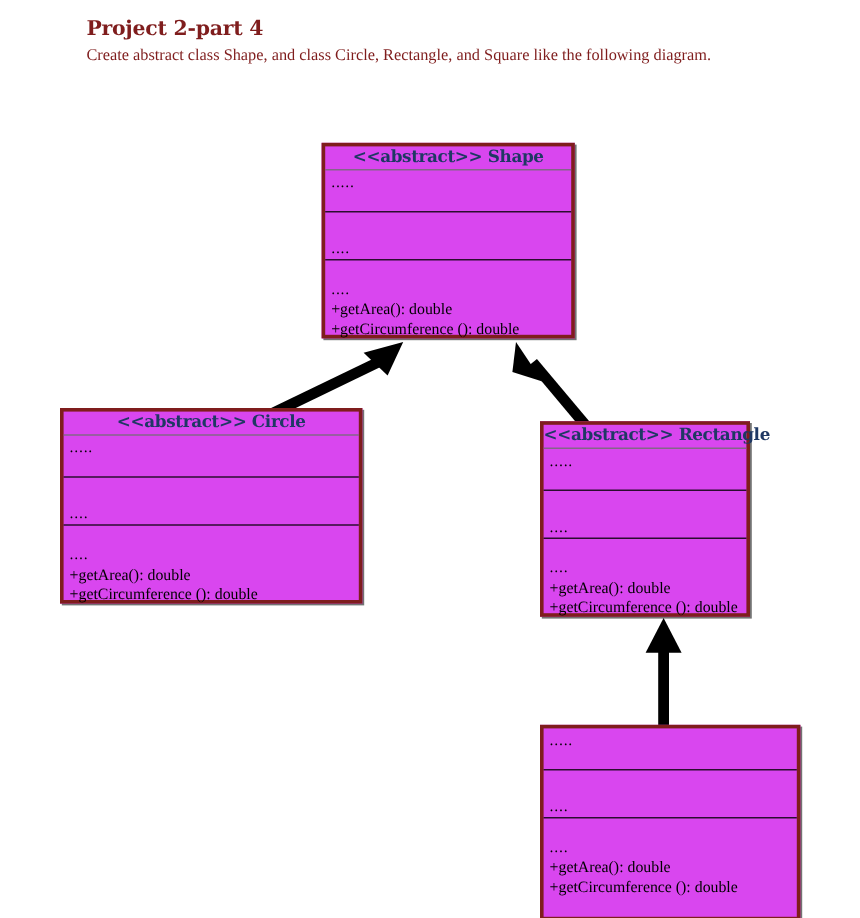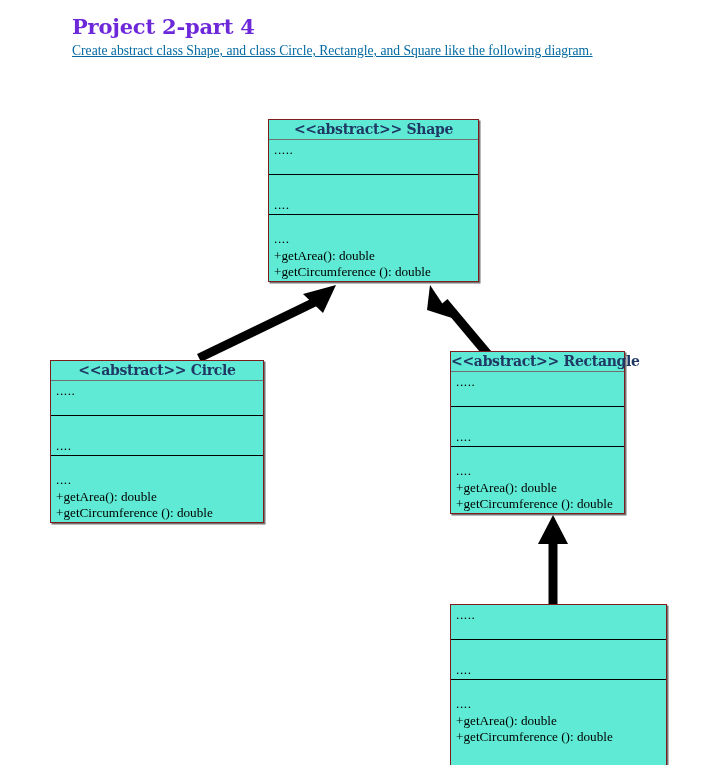--- a/index.html
+++ b/index.html
@@ -19,42 +19,41 @@
   
   #text-block {
     position: absolute;
     left: 72px;
     top: 14px;
     width: 606px;
   }
   #doc-title {
     font-family: "DejaVu Serif", "Liberation Serif", serif;
     font-weight: bold;
-    font-size: 21px;
-    color: #6d28d9;
+    font-size: 17px;
+    color: #7f1d1d;
     letter-spacing: -0.2px;
     line-height: 1.25;
     margin: 0 0 2px 0;
   }
   .para {
     font-size: 13.6px;
     line-height: 1.30;
     margin: 0;
     text-align: justify;
-    color: #0369a1;
-    text-decoration: underline;
+    color: #7f1d1d;
   }
   #intro-line { margin-bottom: 13px; }
   #detail-para { width: 604px; }
 
   
   .uml-class {
     position: absolute;
-    background: #5eead4;
-    border: 1px solid #7f1d1d;
+    background: #d946ef;
+    border: 3px solid #7f1d1d;
     box-sizing: border-box;
     box-shadow: 1.5px 1.5px 0 0 rgba(0,0,0,0.55);
     z-index: 3;
   }
   .uml-header {
     text-align: center;
     font-family: "DejaVu Serif", "Liberation Serif", serif;
     font-weight: bold;
     font-size: 14px;
     color: #1f3864;
@@ -143,21 +142,21 @@
   </div>
   <div class="uml-compartment ops">
     <div class="ops-inner">
       <div class="dots">....</div>
       <div>+getArea(): double</div>
       <div>+getCircumference (): double</div>
     </div>
   </div>
 </div>
 
-<div class="uml-class" style="left:50px; top:360px; width:214px; height:163px;">
+<div class="uml-class" style="left:50px; top:340px; width:252px; height:163px;">
   <div class="uml-header">&lt;&lt;abstract&gt;&gt; Circle</div>
   <div class="uml-compartment attrs">
     <div class="dots-top">.....</div>
   </div>
   <div class="uml-compartment middle">
     <div class="bottom-anchored">....</div>
   </div>
   <div class="uml-compartment ops">
     <div class="ops-inner">
       <div class="dots">....</div>

